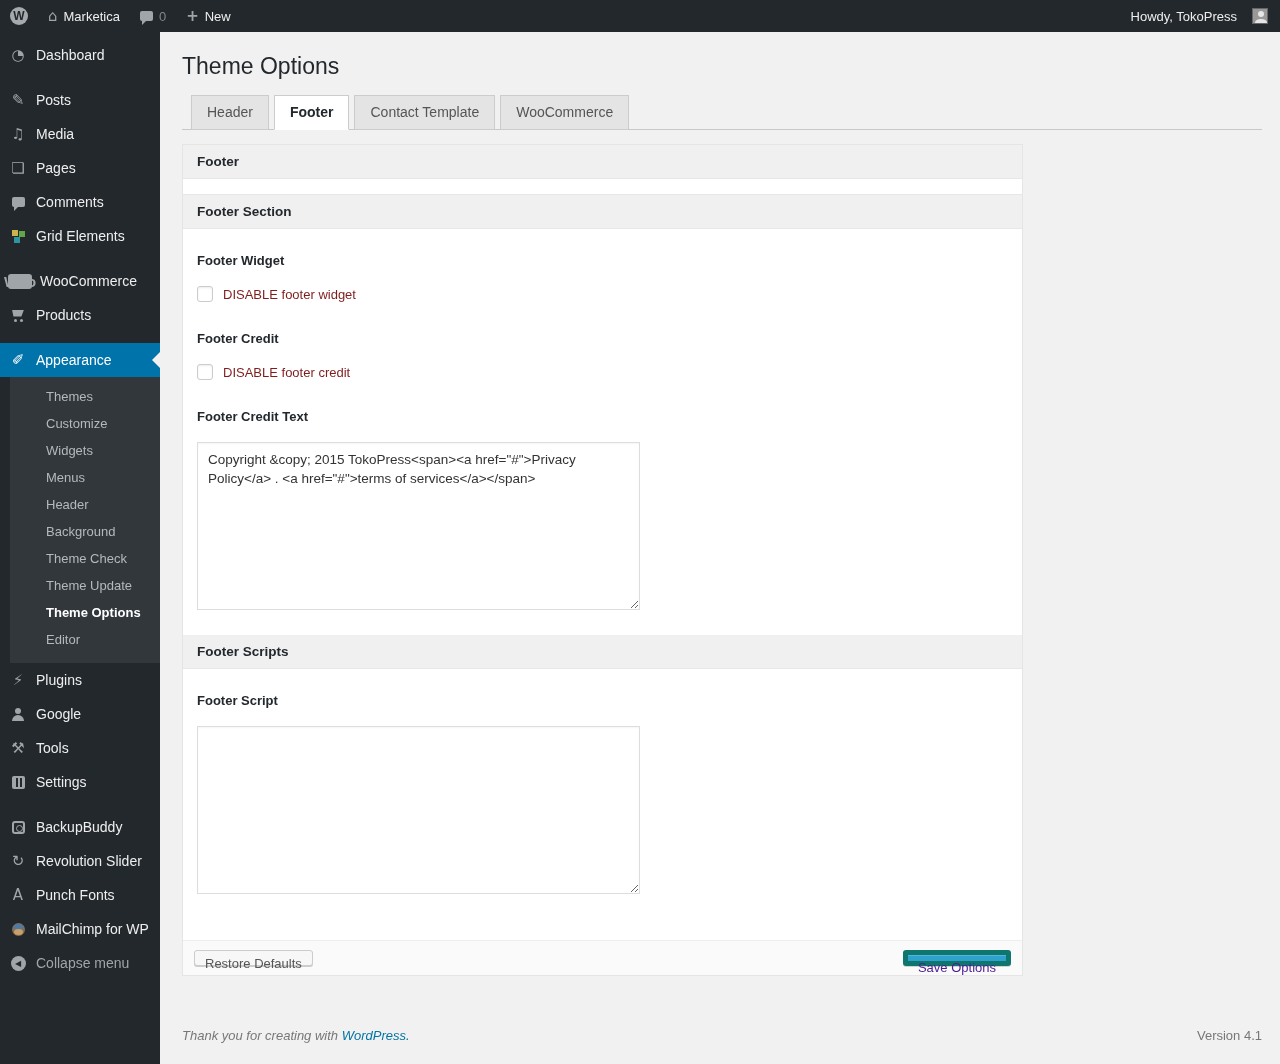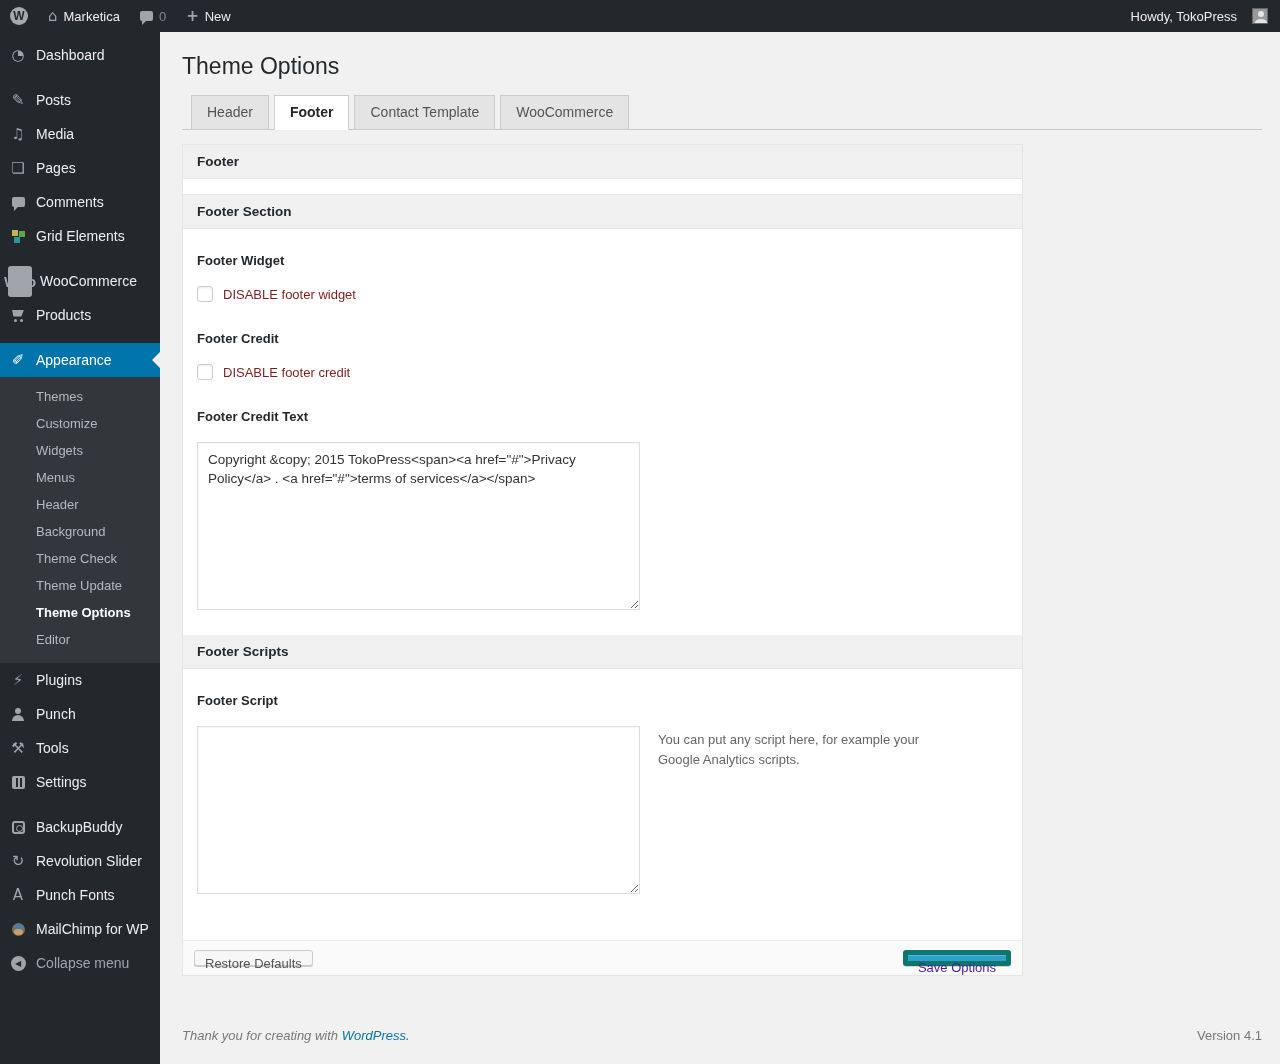--- a/index.html
+++ b/index.html
@@ -26,34 +26,34 @@
   .avatar::after{content:'';position:absolute;bottom:-3px;left:2px;width:12px;height:7px;border-radius:50% 50% 0 0;background:#e6e6e6;}
   
   .sidebar{position:fixed;top:32px;left:0;bottom:0;width:160px;background:#23282d;padding-top:6px;z-index:40;}
   .mi{display:flex;align-items:center;height:34px;padding-left:8px;color:#eee;font-size:14px;cursor:pointer;position:relative;}
   .mi .ic{width:20px;min-width:20px;display:flex;align-items:center;justify-content:center;margin-right:8px;font-size:15px;color:#a0a5aa;}
   .sep{height:11px;}
   .mi.active{background:#0073aa;color:#fff;}
   .mi.active .ic{color:#fff;}
   .mi.active::after{content:'';position:absolute;right:0;top:50%;margin-top:-8px;
     border:8px solid transparent;border-right-color:#f1f1f1;}
-  .submenu{background:#32373c;padding:6px 0 10px;}
+  .submenu{background:#32373c;padding:6px 0 10px;margin-left:10px;}
   .smi{display:block;padding:6px 0 6px 36px;color:#b4b9be;font-size:13px;line-height:15px;cursor:pointer;}
   .smi.current{color:#fff;font-weight:bold;}
   
   .i-person{position:relative;width:14px;height:13px;}
   .i-person::before{content:'';position:absolute;top:0;left:4px;width:6px;height:6px;border-radius:50%;background:#a0a5aa;}
   .i-person::after{content:'';position:absolute;bottom:0;left:1px;width:12px;height:6px;border-radius:6px 6px 0 0;background:#a0a5aa;}
   .i-cart{position:relative;width:14px;height:13px;}
   .i-cart::before{content:'';position:absolute;top:1px;left:1px;width:12px;height:7px;background:#a0a5aa;clip-path:polygon(0 0,100% 0,78% 100%,12% 100%);}
   .i-cart::after{content:'';position:absolute;bottom:0;left:3px;width:3px;height:3px;border-radius:50%;background:#a0a5aa;box-shadow:6px 0 0 #a0a5aa;}
   .i-grid{position:relative;width:13px;height:13px;}
   .i-grid::before{content:'';position:absolute;top:0;left:0;width:6px;height:6px;background:#cbb24c;
     box-shadow:7px 1px 0 #62a547, 2px 7px 0 #2c95a0;}
-  .i-woo{min-width:24px !important;width:24px;height:31px;border-radius:3px;background:#a0a5aa;color:#23282d;
+  .i-woo{min-width:24px !important;width:24px;height:15px;border-radius:3px;background:#a0a5aa;color:#23282d;
     font-size:8px;font-weight:bold;display:flex;align-items:center;justify-content:center;}
   .i-settings{position:relative;width:13px;height:13px;background:#a0a5aa;border-radius:2px;}
   .i-settings::after{content:'';position:absolute;top:2px;bottom:2px;left:4px;width:2px;background:#23282d;box-shadow:4px 0 0 #23282d;}
   .i-backup{position:relative;width:13px;height:13px;border:2px solid #a0a5aa;border-radius:3px;}
   .i-backup::after{content:'';position:absolute;top:2px;left:2px;width:5px;height:5px;border-radius:50%;border:1px solid #a0a5aa;}
   .i-chimp{position:relative;width:13px;height:13px;border-radius:50%;background:#8a6d4b;}
   .i-chimp::before{content:'';position:absolute;top:1px;left:1px;right:1px;height:5px;border-radius:6px 6px 0 0;background:#4d7ba3;}
   .i-chimp::after{content:'';position:absolute;bottom:1px;left:2px;width:9px;height:6px;border-radius:50%;background:#c9a06a;}
   .i-collapse{width:15px;height:15px;border-radius:50%;background:#a0a5aa;color:#23282d;font-size:8px;
     display:flex;align-items:center;justify-content:center;}
@@ -175,21 +175,21 @@
     <span class="smi">Editor</span>
   </div>
   <div class="mi">
     <span class="ic glyph">⚡</span>
     <span>Plugins</span>
   </div>
   <div class="mi">
     <span class="ic">
         <span class="i-person"></span>
       </span>
-    <span>Punch</span>
+    <span>Google</span>
   </div>
   <div class="mi">
     <span class="ic glyph">⚒</span>
     <span>Tools</span>
   </div>
   <div class="mi">
     <span class="ic">
         <span class="i-settings"></span>
       </span>
     <span>Settings</span>
@@ -254,21 +254,20 @@
       <div class="field-label">Footer Credit Text</div>
       <textarea class="ta" style="">Copyright &amp;copy; 2015 TokoPress&lt;span&gt;&lt;a href="#"&gt;Privacy Policy&lt;/a&gt; . &lt;a href="#"&gt;terms of services&lt;/a&gt;&lt;/span&gt;</textarea>
     </div>
 
     <div class="panel-hd">Footer Scripts</div>
 
     <div class="panel-body body-scripts">
       <div class="field-label">Footer Script</div>
       <div class="script-row">
         <textarea class="ta" style=""></textarea>
-        <div class="help-text">You can put any script here, for example your Google Analytics scripts.</div>
       </div>
     </div>
 
     <div class="panel-ft">
       <button class="btn btn-secondary">Restore Defaults</button>
       <button class="btn btn-primary">Save Options</button>
     </div>
   </div>
 
   <div class="page-footer">

